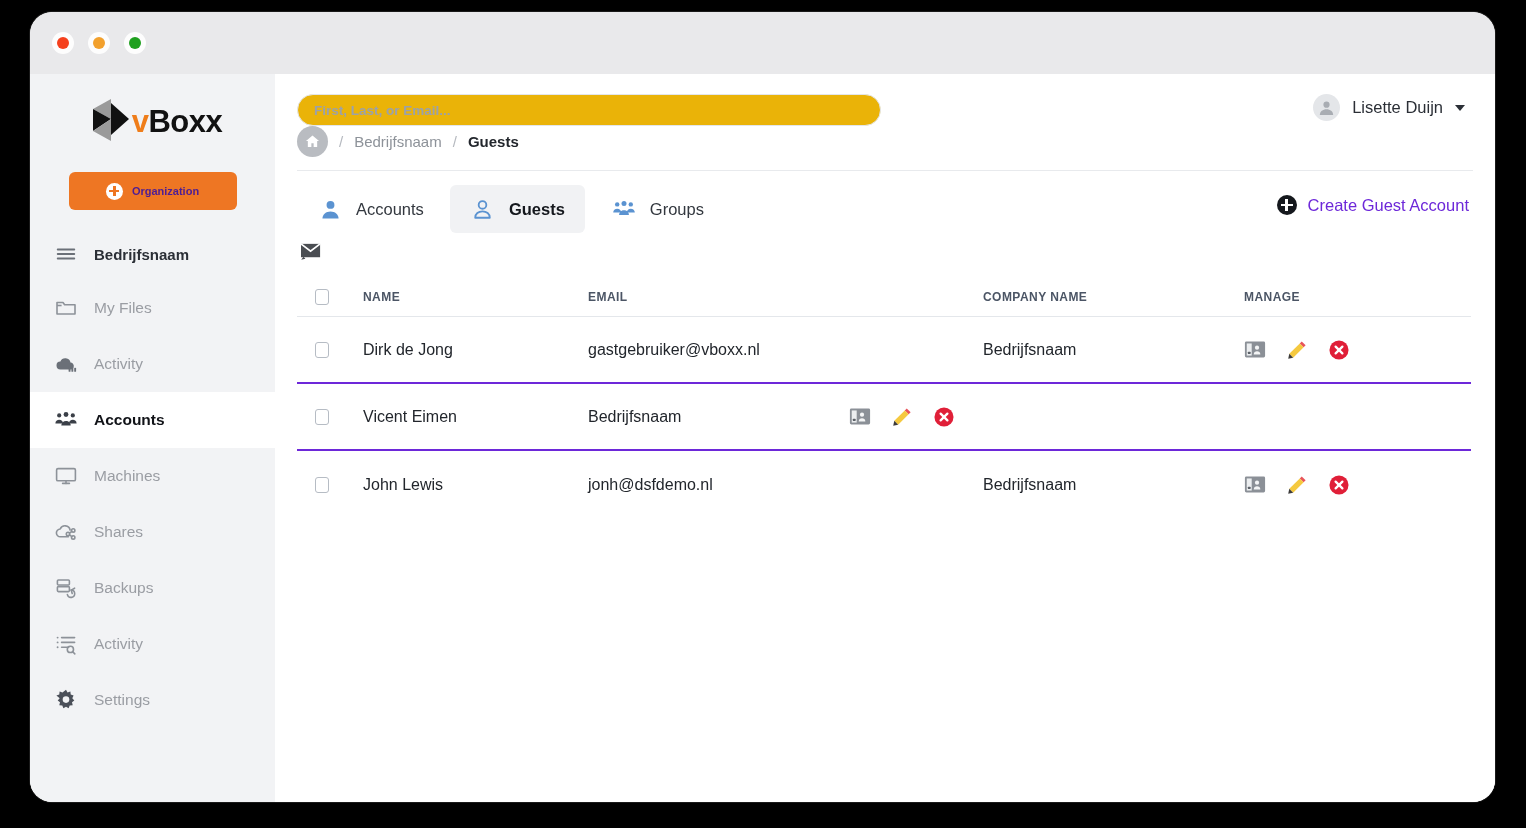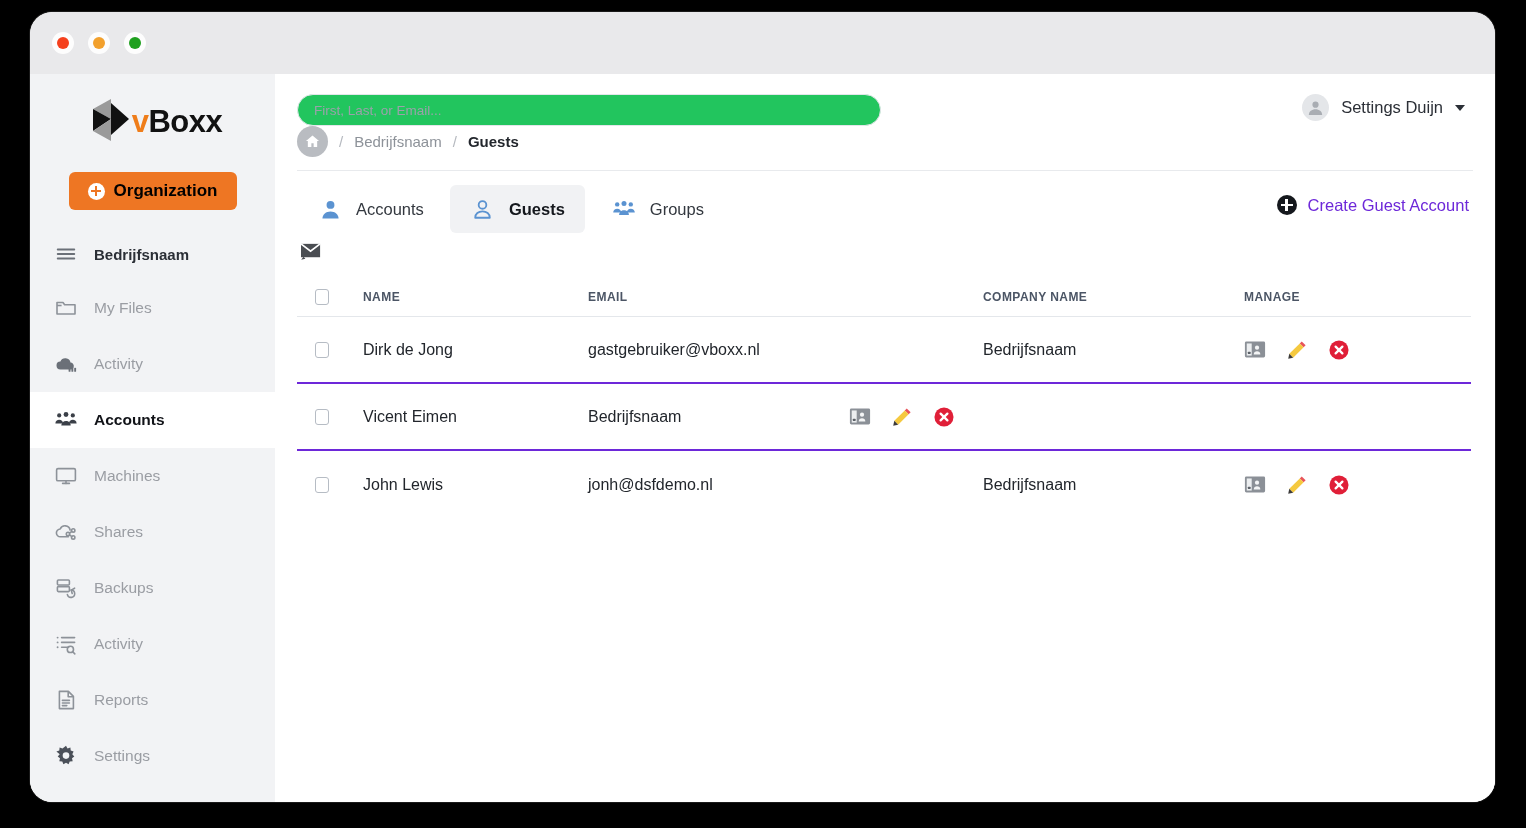--- a/index.html
+++ b/index.html
@@ -78,29 +78,29 @@
     margin-left: -4px;
   }
   .logo-text .v { color: #ef7d1a; }
   .logo-text .rest { color: #111111; }
 
   #org-button {
     margin: 12px auto 0;
     width: 168px;
     height: 38px;
     background: #ee7623;
-    color: #000000;
+    color: #4c1d95;
     border: none;
     border-radius: 6px;
     display: flex;
     align-items: center;
     justify-content: center;
     gap: 9px;
     font-family: "Liberation Sans", sans-serif;
-    font-size: 17px;
+    font-size: 11px;
     font-weight: 700;
     cursor: pointer;
   }
   .plus-circle {
     width: 17px; height: 17px; flex: 0 0 17px;
     border-radius: 50%;
     background: #ffffff;
     position: relative;
   }
   .plus-circle::before, .plus-circle::after {
@@ -150,26 +150,27 @@
     align-items: flex-start;
     justify-content: space-between;
     position: relative;
   }
   #search-input {
     margin-top: 20px;
     width: 584px;
     height: 32px;
     border: 1px solid #e3e6ea;
     border-radius: 17px;
-    background: #22c55e;
+    background: #eab308;
     padding: 0 16px;
     font-family: "Liberation Sans", sans-serif;
     font-size: 13.5px;
     color: #4a4f57;
     outline: none;
+    font-weight: bold;
   }
   #search-input::placeholder { color: #9ba1aa; }
 
   #user-menu {
     margin-top: 20px;
     display: flex;
     align-items: center;
     gap: 12px;
     cursor: pointer;
     padding-right: 6px;
@@ -451,34 +452,20 @@
                 <circle cx="3.6" cy="5.6" r="0.95" fill="#8d9299" stroke="none"></circle>
                 <circle cx="3.6" cy="10.4" r="0.95" fill="#8d9299" stroke="none"></circle>
                 <circle cx="3.6" cy="15.2" r="0.95" fill="#8d9299" stroke="none"></circle>
                 <circle cx="16.4" cy="17.4" r="3.1"></circle>
                 <path d="M18.7 19.8l2.1 2.1"></path>
               </svg>
           </span>
           <span>Activity</span>
         </div>
 
-        <div class="nav-item">
-          <span class="nav-icon">
-            <svg viewBox="0 0 24 24" width="24" height="24" fill="none" stroke="#8d9299" stroke-width="1.6" stroke-linejoin="round">
-                <path d="M5.4 3.4h9l5 5v12.2h-14z"></path>
-                <path d="M14.2 3.6v5.2h5"></path>
-                <g stroke-linecap="round">
-                  <path d="M8.4 12.4h7"></path>
-                  <path d="M8.4 15h7"></path>
-                  <path d="M8.4 17.6h4.4"></path>
-                </g>
-              </svg>
-          </span>
-          <span>Reports</span>
-        </div>
 
         <div class="nav-item">
           <span class="nav-icon">
             <svg viewBox="0 0 24 24" width="24" height="24" fill="#4b5059">
                 <path d="M12 1.8l1.5 2.6 2.9-.8.3 3 2.9.9-1.3 2.7 2 2.2-2.3 1.9.7 2.9-3 .2-1.1 2.8-2.6-1.5-2.6 1.5-1.1-2.8-3-.2.7-2.9-2.3-1.9 2-2.2L2.4 7.5l2.9-.9.3-3 2.9.8z"></path>
                 <circle cx="12" cy="11.6" r="3.3" fill="#f2f3f5"></circle>
               </svg>
           </span>
           <span>Settings</span>
         </div>
@@ -491,21 +478,21 @@
       <div id="topbar">
         <input id="search-input" type="text" placeholder="First, Last, or Email..." style="">
 
         <div id="user-menu">
           <span class="avatar">
             <svg viewBox="0 0 24 24" width="19" height="19" fill="#a9adb3">
                 <circle cx="12" cy="8.4" r="3.9"></circle>
                 <path d="M3.6 21.4c0-4.4 3.8-7.2 8.4-7.2s8.4 2.8 8.4 7.2z"></path>
               </svg>
           </span>
-          <span id="user-name">Settings Duijn</span>
+          <span id="user-name">Lisette Duijn</span>
           <span class="caret-down"></span>
         </div>
 
         <div id="breadcrumb">
           <span class="home-badge">
             <svg viewBox="0 0 24 24" width="17" height="17" fill="#ffffff">
                 <path d="M12 3.4L2.8 11.3h2.6v8.6h5v-5.3h3.2v5.3h5v-8.6h2.6z"></path>
               </svg>
           </span>
           <span class="bc-sep">/</span>

